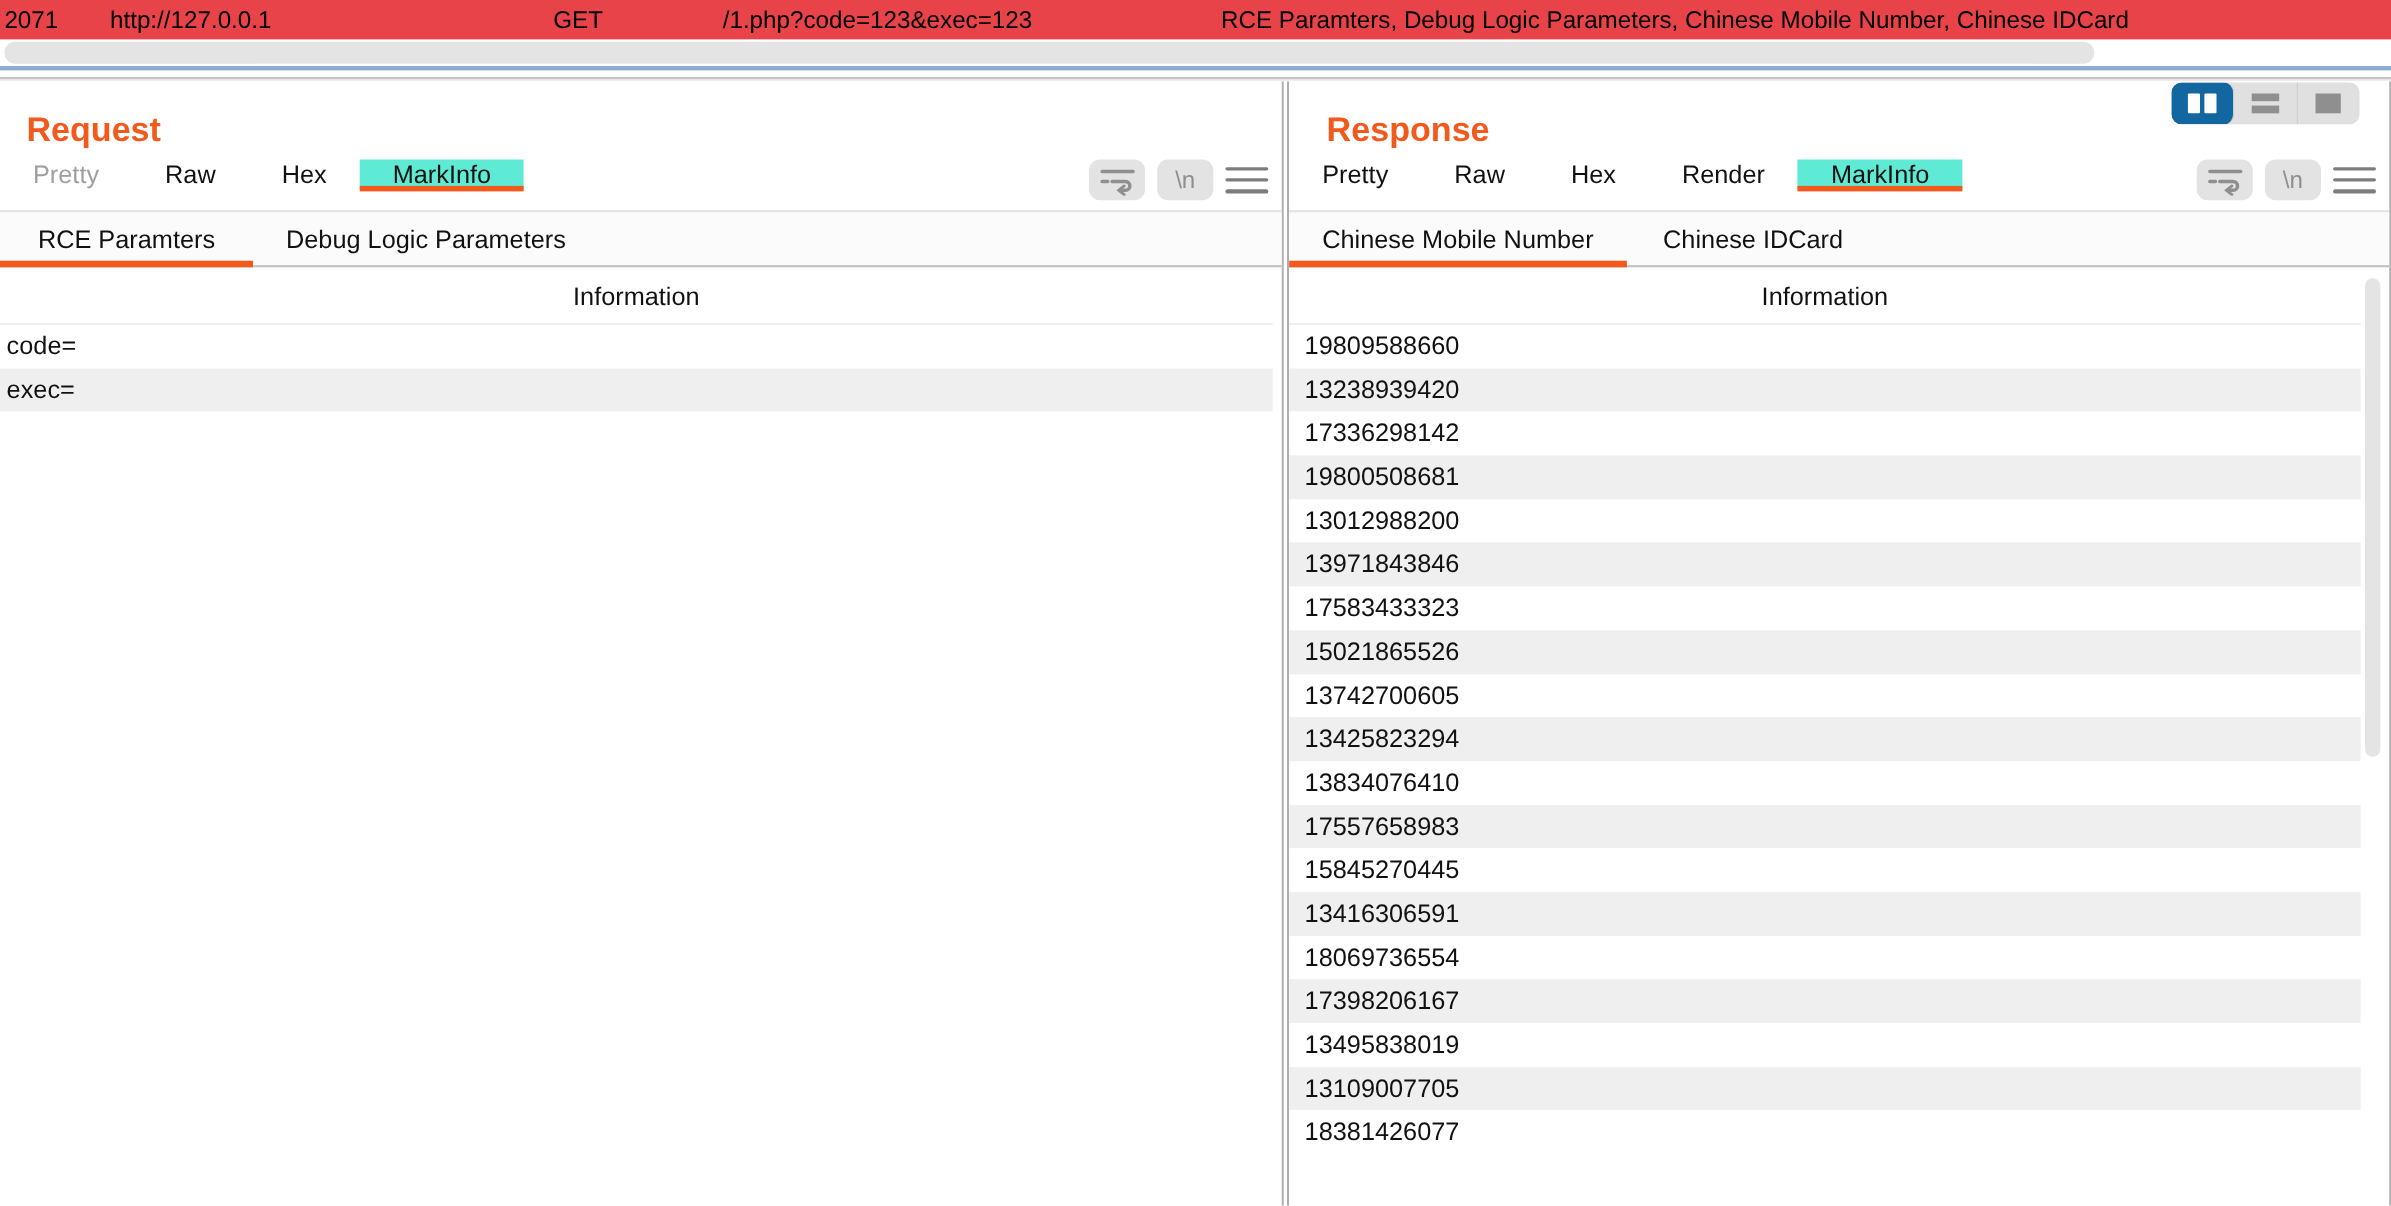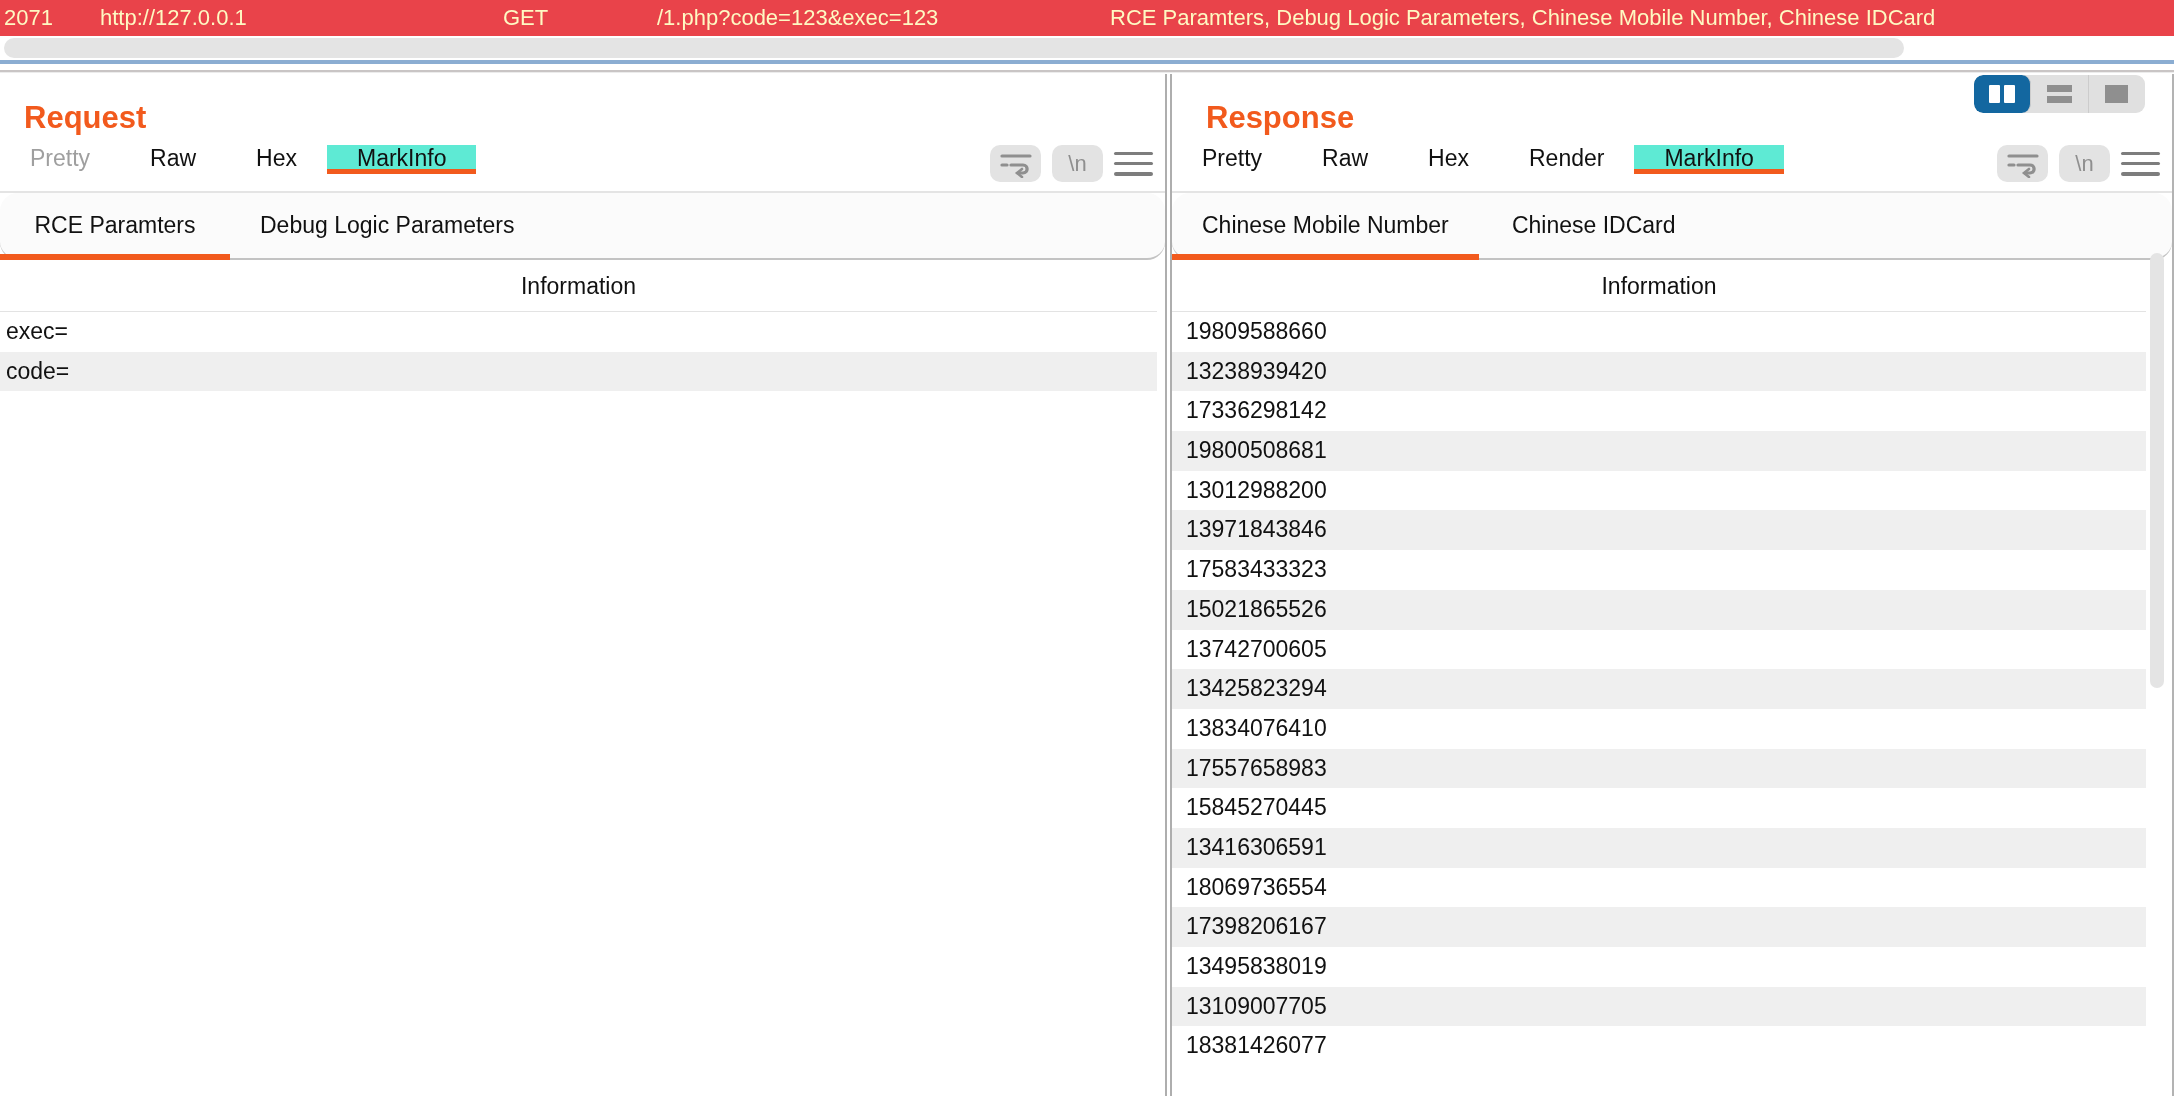--- a/index.html
+++ b/index.html
@@ -1,21 +1,21 @@
 <!DOCTYPE html>
 <html><head>
 <meta charset="utf-8">
 <style>
   * { margin:0; padding:0; box-sizing:border-box; }
   html,body { width:2174px; height:1096px; overflow:hidden; background:#ffffff;
               font-family:"Liberation Sans","DejaVu Sans",sans-serif; color:#111; }
 
   
   .topbar { position:absolute; left:0; top:0; width:2174px; height:36px;
-            background:#e9434a; color:#fef9c3; font-size:22px; }
+            background:#e9434a; color:#000000; font-size:22px; }
   .topbar span { position:absolute; top:0; line-height:36px; white-space:nowrap; }
   .tb-id     { left:4px; }
   .tb-host   { left:100px; }
   .tb-method { left:503px; }
   .tb-url    { left:657px; }
   .tb-info   { left:1110px; }
 
   
   .hscroll  { position:absolute; left:0; top:36px; width:2174px; height:24px; background:#fff; }
   .hthumb   { position:absolute; left:4px; top:2px; width:1900px; height:20px;
@@ -49,22 +49,22 @@
 
   .tab-icons { margin-left:auto; display:flex; align-items:center; gap:11px; padding-right:12px; }
   .icon-btn { width:51px; height:37px; border-radius:10px; background:#e3e3e3; border:none;
               display:flex; align-items:center; justify-content:center; color:#8f8f8f;
               font-size:22px; font-family:inherit; }
   .burger { width:39px; height:24px; display:flex; flex-direction:column;
             justify-content:space-between; background:transparent; border:none; }
   .burger span { display:block; height:3.5px; background:#7d7d7d; border-radius:2px; }
 
   
-  .subtabbar { height:67px; border-bottom:2px solid #c3c3c3; display:flex; align-items:stretch;
-               background:#fbfbfb;border-radius:18px; }
+  .subtabbar { height:50px; border-bottom:2px solid #c3c3c3; display:flex; align-items:stretch;
+               background:#fbfbfb; }
   .subtab { min-width:230px; padding:0 30px; display:flex; align-items:center;
             justify-content:center; font-size:23px; position:relative; white-space:nowrap; }
   .subtab.selected::after { content:""; position:absolute; left:0; right:0; bottom:-2px;
                             height:6px; background:#f25a1d; }
 
   
   .table-header { height:52px; line-height:52px; text-align:center; font-size:23px;
                   border-bottom:1px solid #e3e3e3; }
   .request-panel  .table-header, .request-panel  .rows { margin-right:8px; }
   .response-panel .table-header, .response-panel .rows { margin-right:26px; }
@@ -140,22 +140,22 @@
       </div>
     </div>
 
     <div class="subtabbar" id="req-subtabs">
         <div class="subtab selected">RCE Paramters</div>
         <div class="subtab">Debug Logic Parameters</div>
       </div>
 
     <div class="table-header">Information</div>
     <div class="rows" id="req-rows">
+        <div class="row">code=</div>
         <div class="row">exec=</div>
-        <div class="row">code=</div>
       </div>
   </section>
 
   <div class="vdivider"></div>
 
   <section class="panel response-panel">
     <div class="panel-top">
       <div class="panel-title">Response</div>
       <div class="seg" id="seg-control">
           <button class="seg-btn selected">

